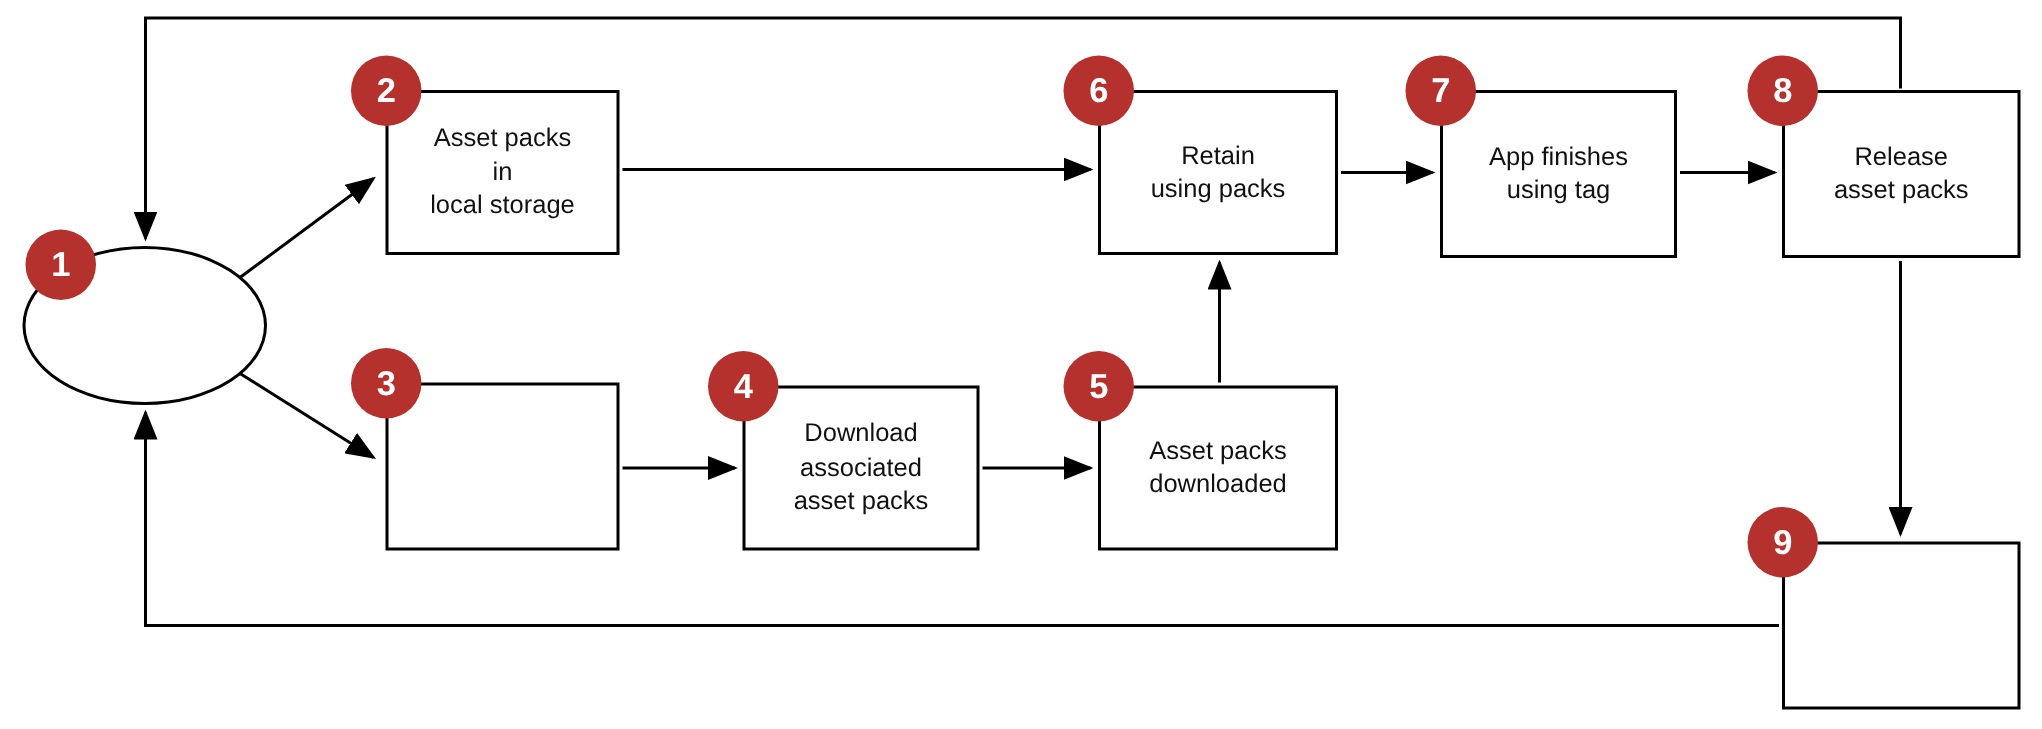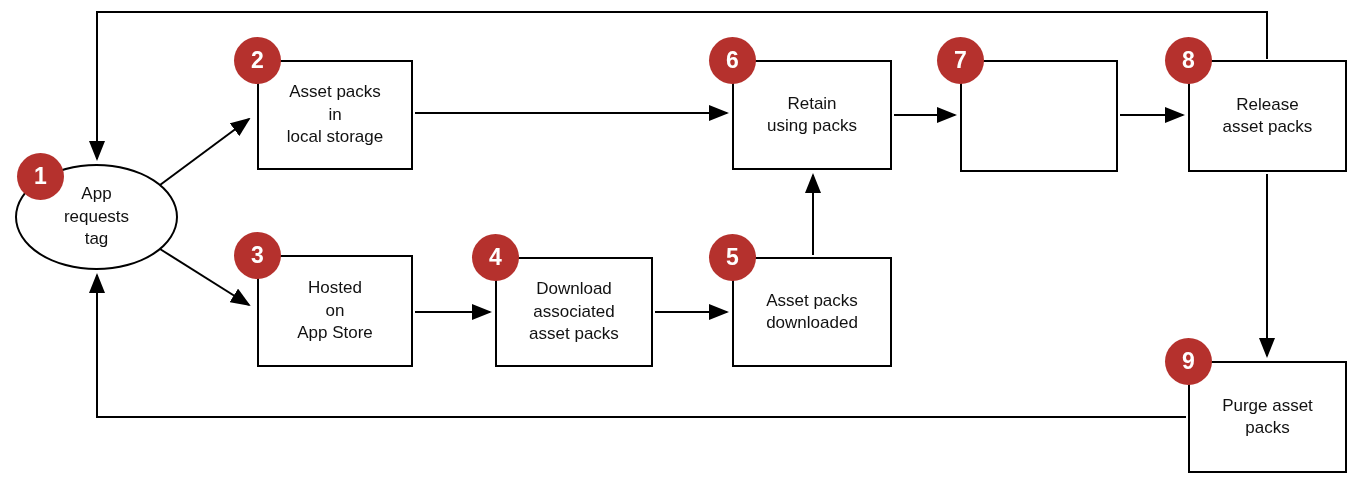--- a/index.html
+++ b/index.html
@@ -89,37 +89,31 @@
       <path d="M 894,115 L 955,115" marker-end="url(#arrow)"></path>
       <path d="M 1120,115 L 1183,115" marker-end="url(#arrow)"></path>
       <path d="M 1267,174 L 1267,356" marker-end="url(#arrow)"></path>
       <path d="M 1267,59 L 1267,12 L 97,12 L 97,159" marker-end="url(#arrow)"></path>
       <path d="M 1186,417 L 97,417 L 97,275" marker-end="url(#arrow)"></path>
     </g>
   </svg>
 
   <div class="node ellipse n1">
     <span class="badge">1</span>
-    <span class="label">App
-requests
-tag</span>
   </div>
 
   <div class="node rect n2">
     <span class="badge">2</span>
     <span class="label">Asset packs
 in
 local storage</span>
   </div>
 
   <div class="node rect n3">
     <span class="badge">3</span>
-    <span class="label">Hosted
-on
-App Store</span>
   </div>
 
   <div class="node rect n4">
     <span class="badge">4</span>
     <span class="label">Download
 associated
 asset packs</span>
   </div>
 
   <div class="node rect n5">
@@ -129,27 +123,27 @@
   </div>
 
   <div class="node rect n6">
     <span class="badge">6</span>
     <span class="label">Retain
 using packs</span>
   </div>
 
   <div class="node rect n7">
     <span class="badge">7</span>
+    <span class="label">App finishes
+using tag</span>
   </div>
 
   <div class="node rect n8">
     <span class="badge">8</span>
     <span class="label">Release
 asset packs</span>
   </div>
 
   <div class="node rect n9">
     <span class="badge">9</span>
-    <span class="label">Purge asset
-packs</span>
   </div>
 
 </div>
 
 </body></html>

